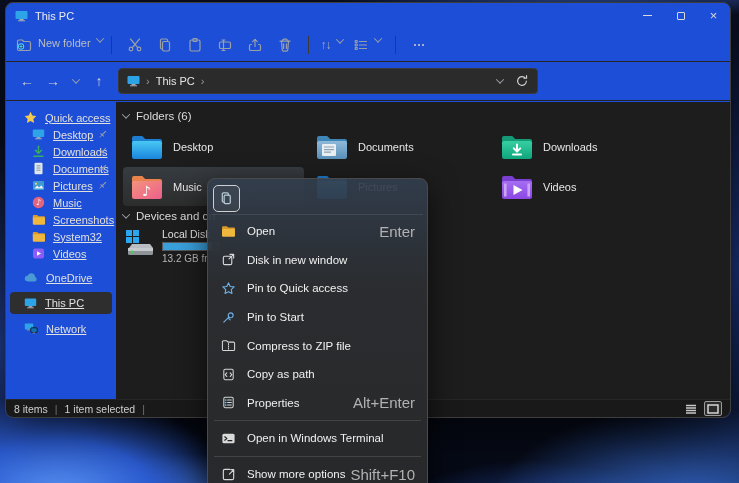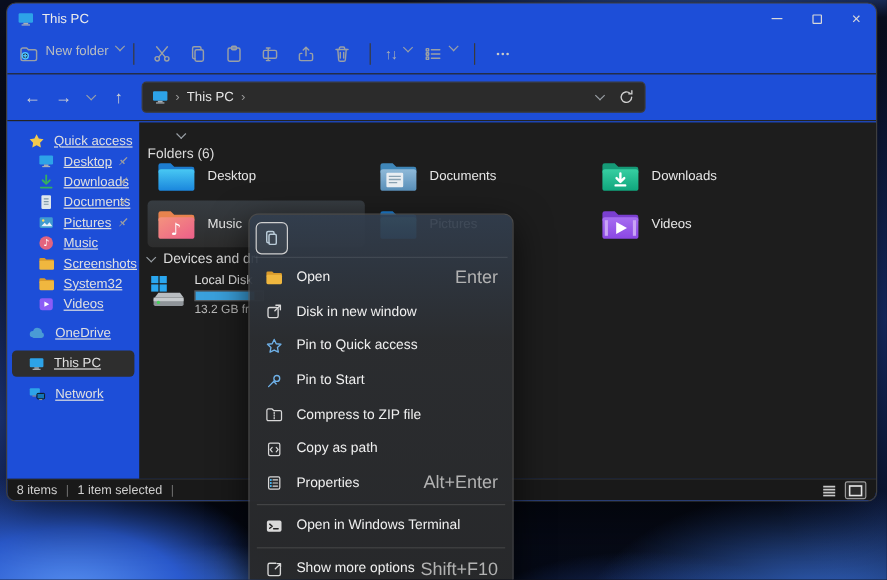--- a/index.html
+++ b/index.html
@@ -346,21 +346,21 @@
             <rect x="3" y="7.5" width="3" height="1" fill="#8a9096"></rect>
             <rect x="6.8" y="5.8" width="6.4" height="4.6" rx="0.8" fill="#1273b8" stroke="#101010" stroke-width="0.8"></rect>
             <rect x="8.6" y="10.5" width="2.6" height="0.9" fill="#8a9096"></rect>
           </svg>
         <span class="sblabel">Network</span>
       </div>
     </div>
 
     <div class="content">
 
-      <div class="secheader" style="left:7px; top:8px;flex-direction:column;">
+      <div class="secheader" style="left:7px; top:8px;">
         <span class="chev"></span>
         <span>Folders (6)</span>
       </div>
 
       <div class="tile" style="left:7px; top:25px;">
         <svg width="32" height="27" viewBox="0 0 32 27">
             <defs>
               <linearGradient id="gdesk" x1="0" y1="0" x2="0" y2="1">
                 <stop offset="0" stop-color="#48c8f3"></stop>
                 <stop offset="1" stop-color="#1a86dd"></stop>

